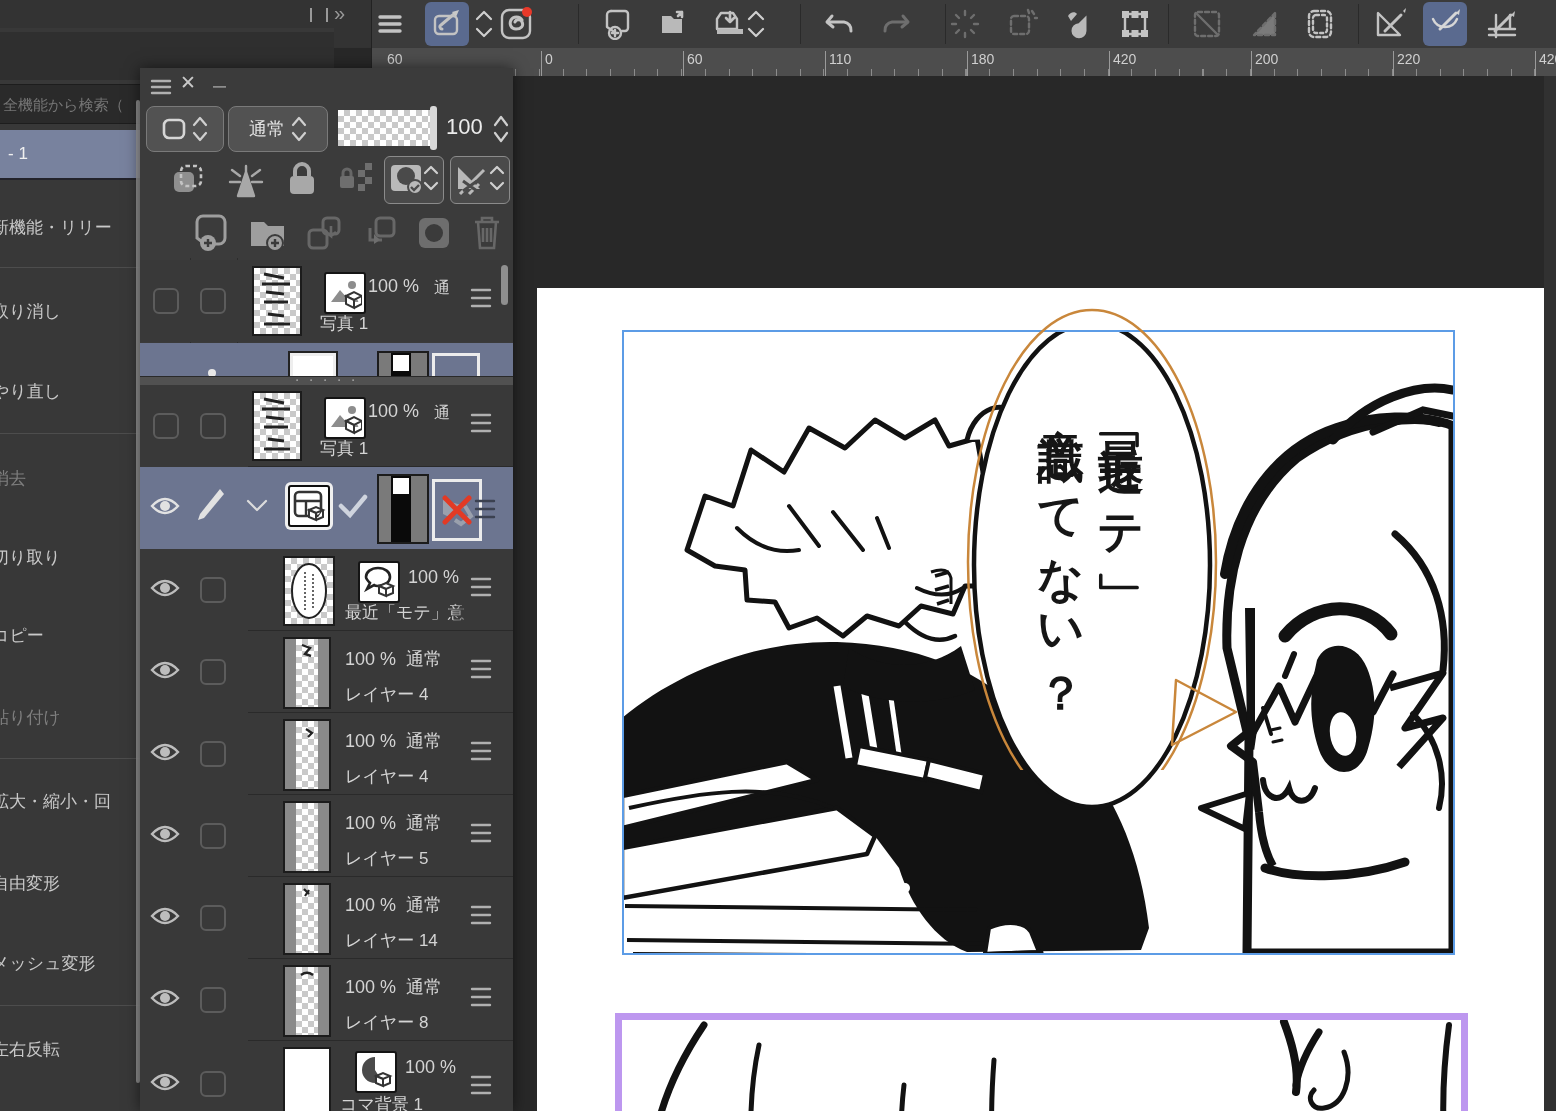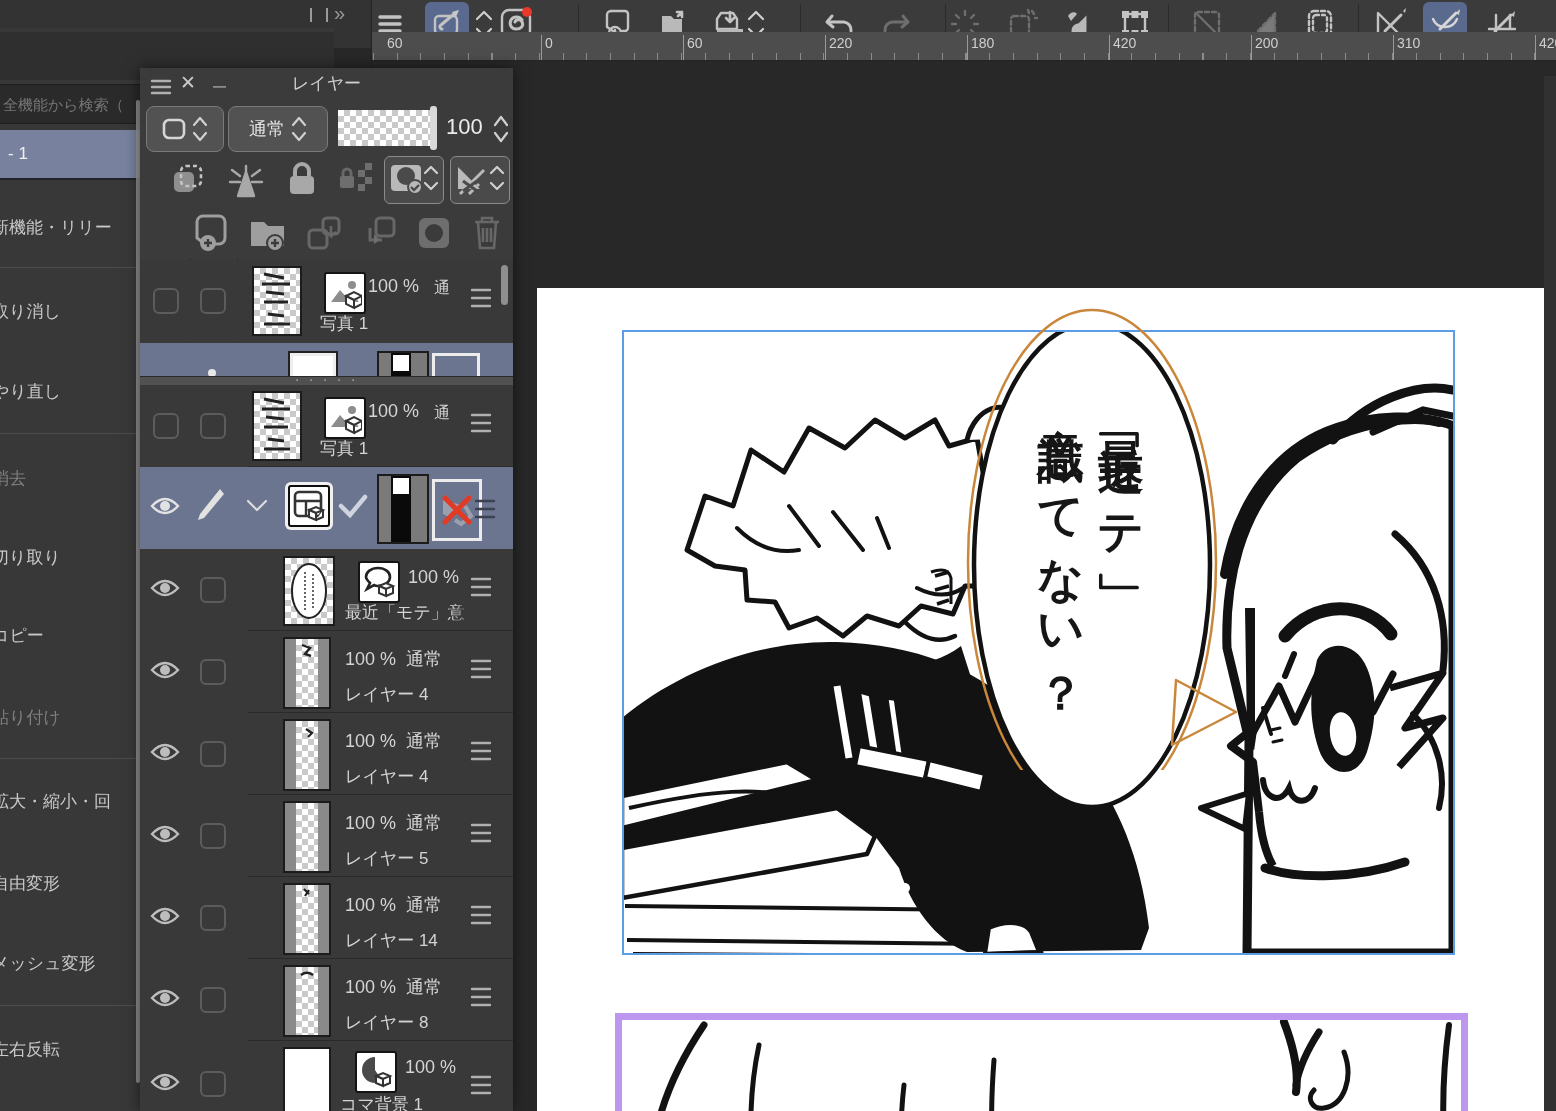--- a/index.html
+++ b/index.html
@@ -14,21 +14,21 @@
   
   .toolbar{left:372px;top:0;width:1184px;height:48px;background:#3b3b3b;border-bottom:1px solid #2c2c2c}
   .tbtn{position:absolute;top:2px;width:44px;height:44px;border-radius:6px;
         display:flex;align-items:center;justify-content:center}
   .tbtn.active{background:#5a6a8f}
   .tsep{position:absolute;top:4px;width:1px;height:40px;background:#2a2a2a}
   .ticon{stroke:#c3c3c3;fill:none;stroke-width:2.4;stroke-linecap:round;stroke-linejoin:round}
   .dim .ticon{stroke:#6e6e6e}
   .dimf{fill:#6e6e6e}
   
-  .ruler{left:372px;top:32px;width:1184px;height:28px;background:#4d4d4d;border-bottom:1px solid #242424;
+  .ruler{left:372px;top:48px;width:1184px;height:28px;background:#4d4d4d;border-bottom:1px solid #242424;
          background-image:
            repeating-linear-gradient(to right, #8c8c8c 0 1px, transparent 1px 23.7px);
          background-size:100% 7px;background-position:1px bottom;background-repeat:no-repeat}
   .rlabel{position:absolute;top:3px;font-size:14px;color:#cfcfcf;border-left:1px solid #9a9a9a;
           padding-left:3px;height:25px;line-height:16px}
   
   .qa{left:0;top:28px;width:334px;height:1083px;background:#383838}
   .qa-tabbar{position:absolute;left:0;top:4px;width:334px;height:48px;background:#2f2f2f}
   .qa-tab{position:absolute;left:0;top:6px;width:203px;height:42px;background:#414141;
           border-radius:0 9px 0 0;display:flex;align-items:center}
@@ -232,25 +232,25 @@
           <path class="ticon" d="M10 24L26 8" style="stroke-width:3"></path>
           <path d="M26 8l4-4-1 6z" fill="#c3c3c3"></path>
         </svg>
     </div>
   </div>
 
   <div class="abs ruler">
     <span class="rlabel" style="left:12px;border-left:none">60</span>
     <span class="rlabel" style="left:169px">0</span>
     <span class="rlabel" style="left:311px">60</span>
-    <span class="rlabel" style="left:453px">220</span>
+    <span class="rlabel" style="left:453px">110</span>
     <span class="rlabel" style="left:595px">180</span>
     <span class="rlabel" style="left:737px">420</span>
     <span class="rlabel" style="left:879px">200</span>
-    <span class="rlabel" style="left:1021px">310</span>
+    <span class="rlabel" style="left:1021px">220</span>
     <span class="rlabel" style="left:1163px">420</span>
   </div>
 
   <div class="abs canvas-bg"></div>
   <div class="abs page"></div>
   <div class="abs rightstrip"></div>
 
   <svg class="abs" style="left:537px;top:288px" width="1007" height="823" viewBox="0 0 1007 823">
     <defs>
         <clipPath id="f1">
@@ -345,21 +345,20 @@
     <div class="qa-sep" style="top:730px"></div>
     <div class="qa-item" style="top:762px">拡大・縮小・回</div>
     <div class="qa-item" style="top:844px">自由変形</div>
     <div class="qa-item" style="top:924px">メッシュ変形</div>
     <div class="qa-sep" style="top:977px"></div>
     <div class="qa-item" style="top:1010px">左右反転</div>
   </div>
   <div class="abs qa-scroll"></div>
 
   <div class="abs lp">
-    <div class="lp-title">レイヤー</div>
     <div class="wbtn" style="left:10px;top:2px">
       <svg width="22" height="30" style="margin-top:8px">
           <path class="ham" d="M2 3h18M2 9h18M2 15h18"></path>
         </svg>
       </div>
     <div class="wbtn" style="left:40px;top:0">✕</div>
     <div class="wbtn" style="left:70px;top:-4px">＿</div>
 
     <div class="cbtn" style="left:6px;top:38px;width:76px">
       <svg width="24" height="22">

